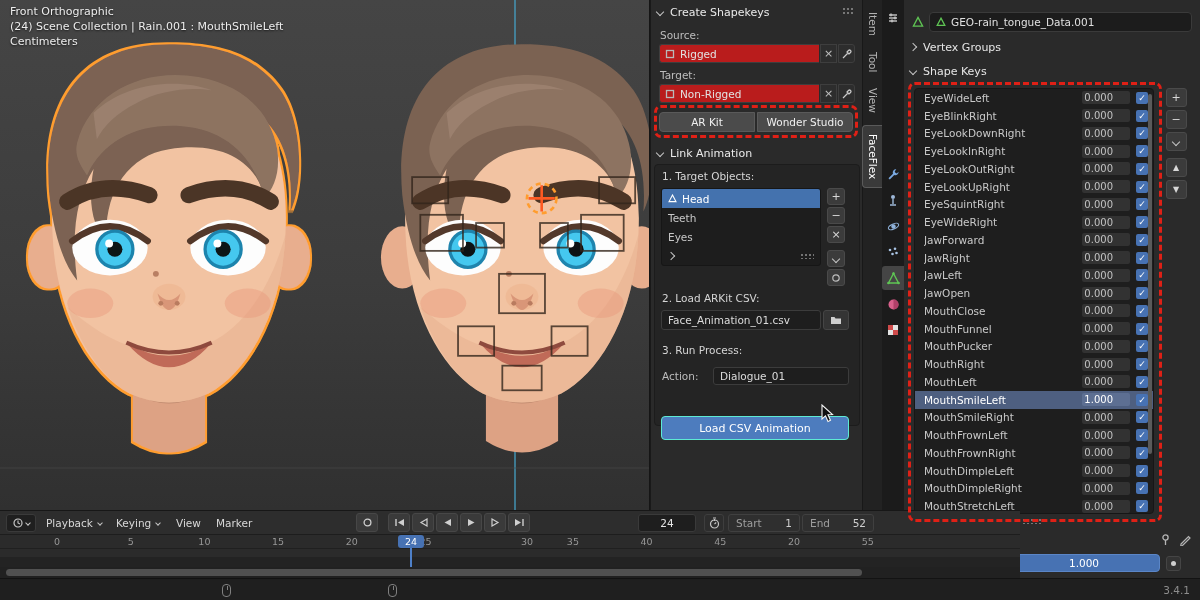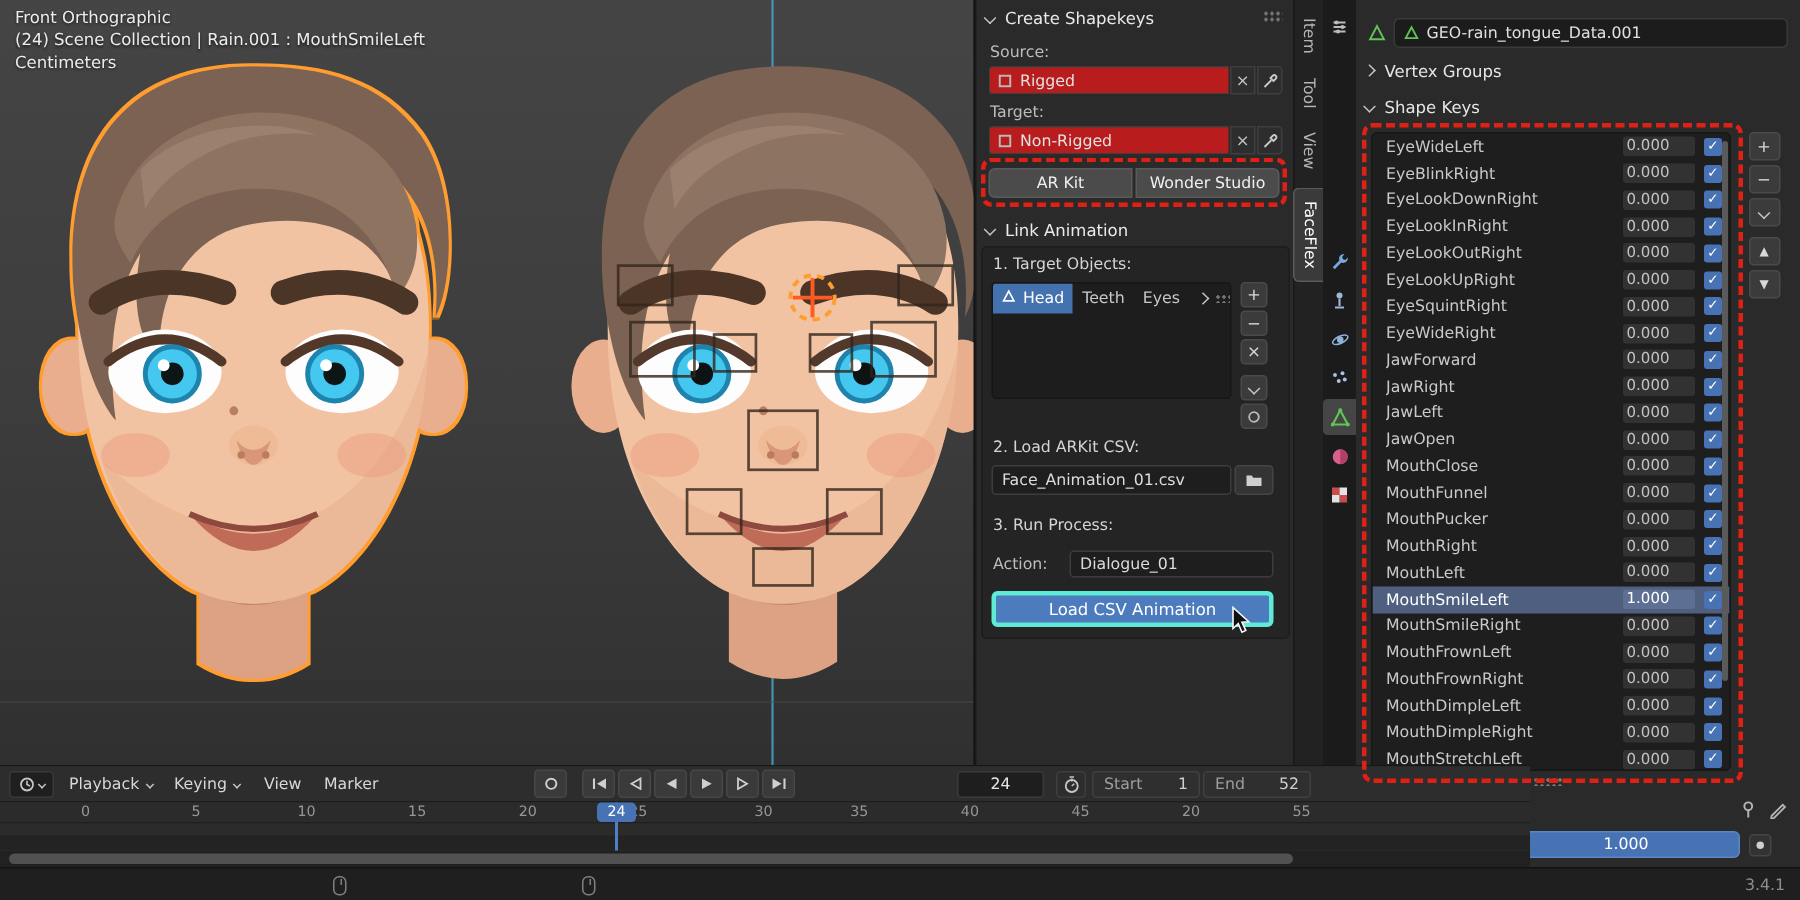--- a/index.html
+++ b/index.html
@@ -24,29 +24,29 @@
 .combo-row{position:absolute;left:8px;width:196px;display:flex;gap:1px;height:19px}
 .combo{flex:1;display:flex;align-items:center;gap:5px;background:#b91c1c;border:1px solid #3e3e3e;border-right:none;border-radius:3px 0 0 3px;padding:0 5px;color:#e2e2e2;font-size:10.5px;overflow:hidden}
 .sq-btn{width:17px;background:#2d2d2d;border:1px solid #3e3e3e;display:flex;align-items:center;justify-content:center;color:#c0c0c0;font-size:11px}
 .sq-btn.last{border-radius:0 3px 3px 0}
 .ar-buttons{position:absolute;left:8px;top:112px;width:194px;display:flex;gap:2px;height:20px}
 .seg-btn{flex:1;background:#4b4b4b;border:1px solid #5a5a5a;color:#f0f0f0;display:flex;align-items:center;justify-content:center;font-size:10.5px}
 .seg-btn.left{border-radius:4px 0 0 4px}
 .seg-btn.right{border-radius:0 4px 4px 0}
 .red-dash{position:absolute;border:3px dashed #df2016;border-radius:7px;pointer-events:none;z-index:6}
 .subpanel{position:absolute;left:3px;top:164px;width:206px;height:262px;background:#242424;border:1px solid #1c1c1c;border-radius:4px}
-.obj-list{position:absolute;left:10px;top:188px;width:160px;height:78px;background:#1d1d1d;border:1px solid #161616;border-radius:3px;overflow:hidden;display:flex;flex-direction:row}
+.obj-list{position:absolute;left:10px;top:188px;width:160px;height:78px;background:#1d1d1d;border:1px solid #161616;border-radius:3px;overflow:hidden;display:flex;flex-direction:column}
 .obj-row{height:19.5px;display:flex;align-items:center;gap:5px;padding:0 6px;color:#c8c8c8;font-size:10.5px}
 .obj-row.selected{background:#4472ae;color:#fff}
 .obj-row.expander{justify-content:space-between;color:#9a9a9a}
 .mini-col{position:absolute;left:176px;top:188px;width:20px;display:flex;flex-direction:column;gap:2px}
 .mini-btn{width:18px;height:17px;background:#3b3b3b;border:1px solid #4a4a4a;border-radius:3px;color:#d8d8d8;display:flex;align-items:center;justify-content:center;font-size:11px}
 .field{position:absolute;background:#1e1e1e;border:1px solid #3c3c3c;border-radius:3px;color:#dcdcdc;display:flex;align-items:center;padding:0 6px;font-size:10.5px}
 .icon-btn{position:absolute;background:#343434;border:1px solid #454545;border-radius:3px;display:flex;align-items:center;justify-content:center}
-.cta{position:absolute;left:10px;top:394px;width:188px;height:24px;background:#4d7cbe;border:3px solid #5eead4;border-radius:4px;color:#fff;display:flex;align-items:center;justify-content:center;font-size:11px}
+.cta{position:absolute;left:10px;top:416px;width:188px;height:24px;background:#4d7cbe;border:1px solid #5eead4;border-radius:4px;color:#fff;display:flex;align-items:center;justify-content:center;font-size:11px}
 
 
 .ntabs{position:absolute;left:862px;top:0;width:20px;height:510px;background:#222;border-left:1px solid #181818;display:flex;flex-direction:column;align-items:center;padding-top:4px}
 .vtab{writing-mode:vertical-rl;font-size:10.5px;color:#b5b5b5;padding:8px 2px;line-height:16px}
 .vtab.active{background:#3a3a3a;color:#fff;border:1px solid #5a5a5a;border-right:none;border-radius:4px 0 0 4px;margin-top:4px}
 
 
 .props{position:absolute;left:882px;top:0;width:318px;height:578px;background:#2a2a2a}
 .prop-tabs{position:absolute;left:0;top:0;width:22px;height:578px;background:#1b1b1b}
 .ptab{position:absolute;left:0;width:22px;height:24px;display:flex;align-items:center;justify-content:center}
@@ -626,21 +626,21 @@
       </div>
     </div>
 
     <div class="tl-ruler">
         <span class="tick" style="left: 57px;">0</span>
         <span class="tick" style="left: 130.7px;">5</span>
         <span class="tick" style="left: 204.4px;">10</span>
         <span class="tick" style="left: 278.1px;">15</span>
         <span class="tick" style="left: 351.8px;">20</span>
         <span class="tick" style="left: 425.5px;">25</span>
-        <span class="tick" style="left: 509px;">30</span>
+        <span class="tick" style="left: 527px;">30</span>
         <span class="tick" style="left: 572.9px;">35</span>
         <span class="tick" style="left: 646.6px;">40</span>
         <span class="tick" style="left: 720.3px;">45</span>
         <span class="tick" style="left: 794px;">20</span>
         <span class="tick" style="left: 867.7px;">55</span>
       </div>
     <div class="tl-tracks">
         <div class="tl-band"></div>
       </div>
     <div class="tl-scrollzone">

